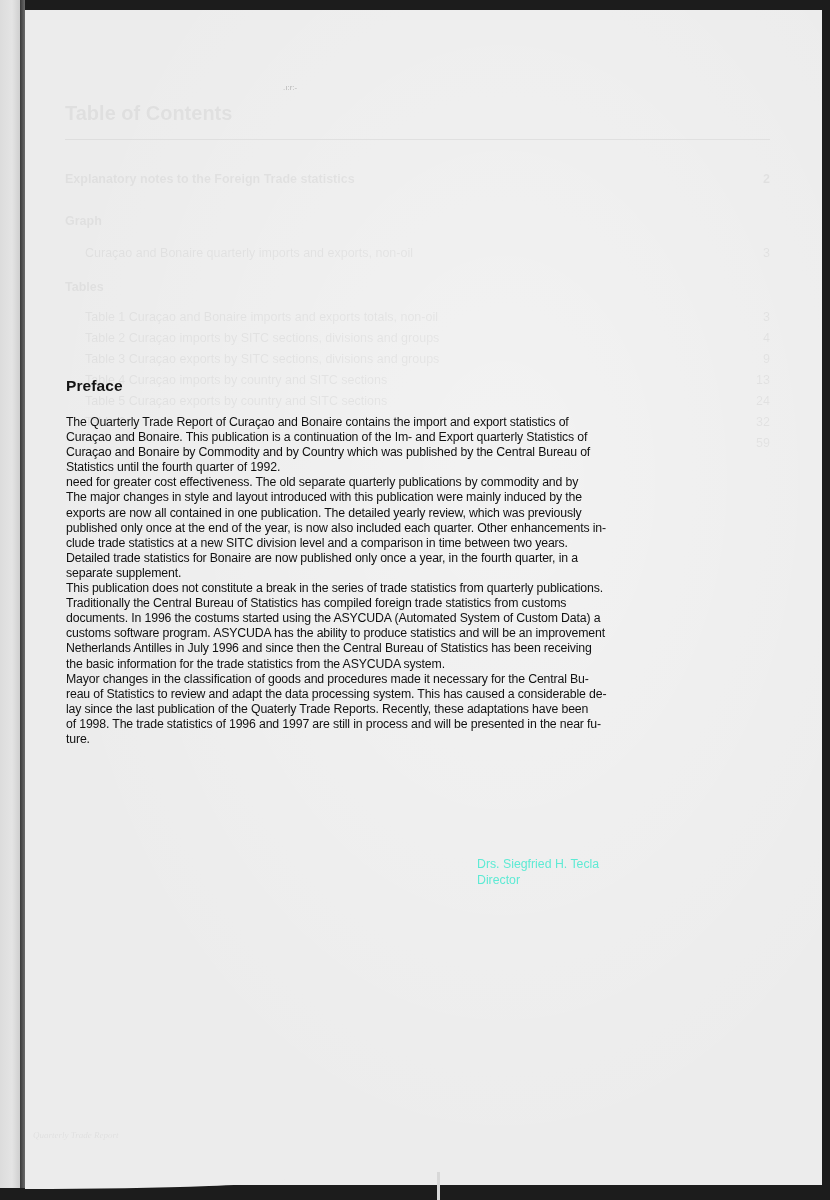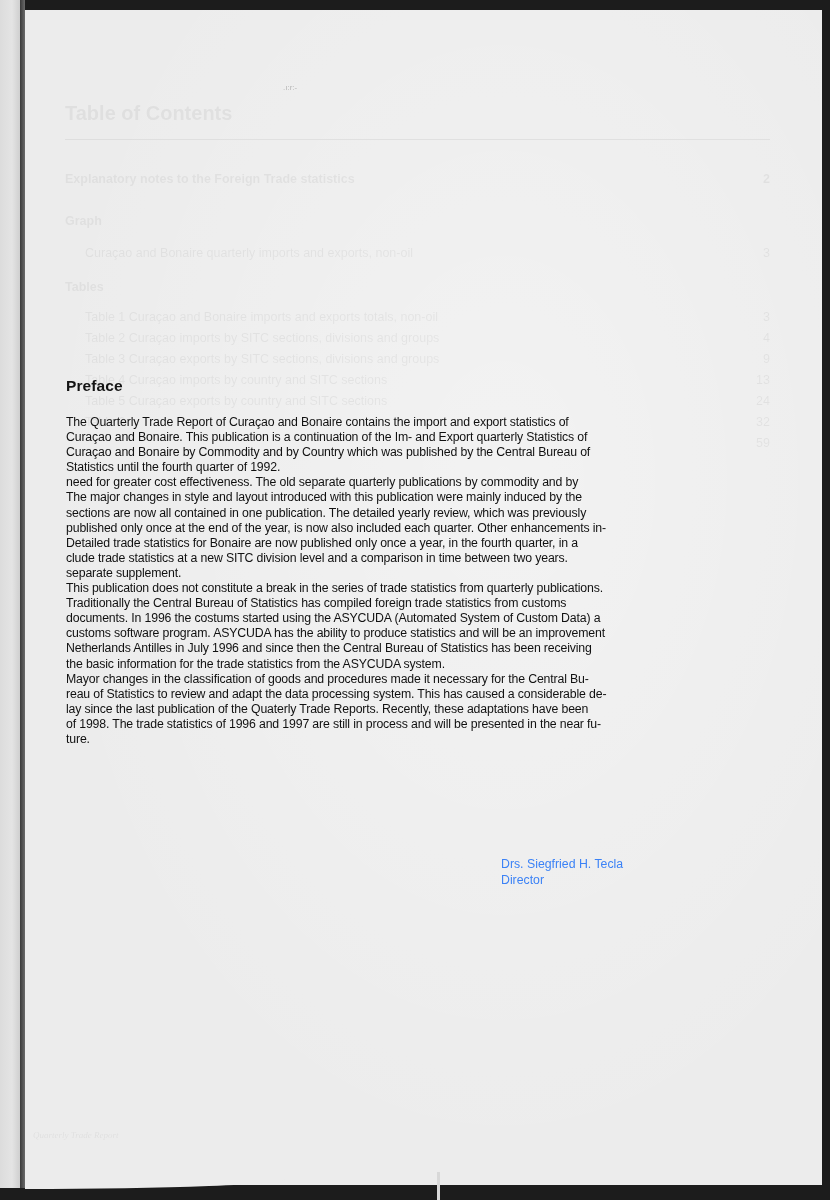--- a/index.html
+++ b/index.html
@@ -111,25 +111,25 @@
       font-size: 12.3px;
       line-height: 15.1px;
       margin: 0;
       text-align: left;
       letter-spacing: -0.15px;
     }
     .line { display: block; white-space: nowrap; }
 
     .signature {
       position: absolute;
-      left: 501px; top: 857px;
+      left: 477px; top: 857px;
       font-family: "Liberation Sans", sans-serif;
       font-size: 12.3px;
       line-height: 15.5px;
-      color: #3b82f6;
+      color: #5eead4;
     }
   </style>
 </head>
 <body>
 
 <div class="scan">
   <div class="left-page-edge"></div>
   <div class="spine-shadow"></div>
 
   <div class="page">
@@ -188,24 +188,24 @@
 
   <div class="content">
     <h2 class="heading">Preface</h2>
     <p class="para">
       <span class="line">The Quarterly Trade Report of Curaçao and Bonaire contains the import and export statistics of</span>
       <span class="line">Curaçao and Bonaire. This publication is a continuation of the Im- and Export quarterly Statistics of</span>
       <span class="line">Curaçao and Bonaire by Commodity and by Country which was published by the Central Bureau of</span>
       <span class="line">Statistics until the fourth quarter of 1992.</span>
       <span class="line">need for greater cost effectiveness. The old separate quarterly publications by commodity and by</span>
       <span class="line">The major changes in style and layout introduced with this publication were mainly induced by the</span>
-      <span class="line">sections are now all contained in one publication. The detailed yearly review, which was previously</span>
+      <span class="line">exports are now all contained in one publication. The detailed yearly review, which was previously</span>
       <span class="line">published only once at the end of the year, is now also included each quarter. Other enhancements in-</span>
+      <span class="line">clude trade statistics at a new SITC division level and a comparison in time between two years.</span>
       <span class="line">Detailed trade statistics for Bonaire are now published only once a year, in the fourth quarter, in a</span>
-      <span class="line">clude trade statistics at a new SITC division level and a comparison in time between two years.</span>
       <span class="line">separate supplement.</span>
       <span class="line">This publication does not constitute a break in the series of trade statistics from quarterly publications.</span>
       <span class="line">Traditionally the Central Bureau of Statistics has compiled foreign trade statistics from customs</span>
       <span class="line">documents. In 1996 the costums started using the ASYCUDA (Automated System of Custom Data) a</span>
       <span class="line">customs software program. ASYCUDA has the ability to produce statistics and will be an improvement</span>
       <span class="line">Netherlands Antilles in July 1996 and since then the Central Bureau of Statistics has been receiving</span>
       <span class="line">the basic information for the trade statistics from the ASYCUDA system.</span>
       <span class="line">Mayor changes in the classification of goods and procedures made it necessary for the Central Bu-</span>
       <span class="line">reau of Statistics to review and adapt the data processing system. This has caused a considerable de-</span>
       <span class="line">lay since the last publication of the Quaterly Trade Reports. Recently, these adaptations have been</span>

